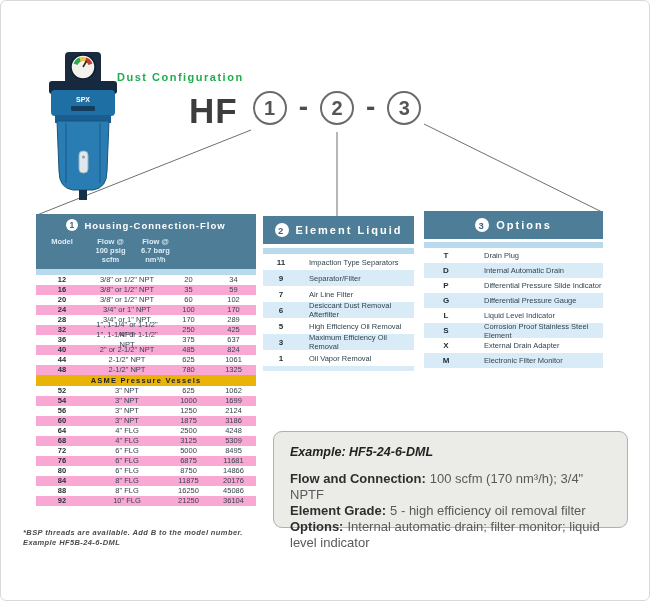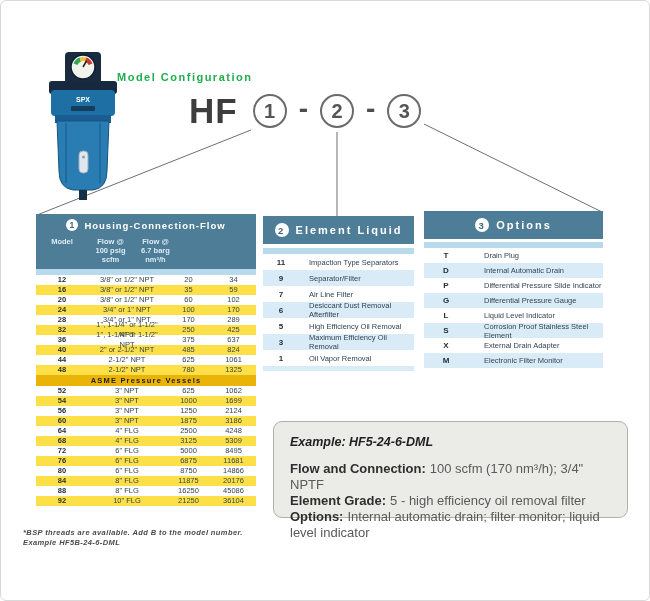--- a/index.html
+++ b/index.html
@@ -14,21 +14,21 @@
   
   .product { position:absolute; left:40px; top:50px; width:84px; height:150px; }
 
   
   .model-title {
     position:absolute; left:116px; top:70px; font-size:11px; font-weight:bold;
     letter-spacing:1.5px; color:#1fad4e;
   }
 
   
-  .model-code { position:absolute; left:188px; top:90px; display:flex; align-items:center; height:40px; }
+  .model-code { position:absolute; left:188px; top:90px; display:flex; align-items:flex-start; height:40px; }
   .mc-prefix { font-size:35px; font-weight:bold; color:#3d3d3d; letter-spacing:1px; margin-right:10px; }
   .mc-circle {
     width:30px; height:30px; border:2.5px solid #6a6a6a; border-radius:50%;
     color:#555; font-size:20px; font-weight:bold; display:flex; align-items:center;
     justify-content:center; margin:0 5px; background:#fff;
   }
   .mc-dash { font-size:28px; font-weight:bold; color:#4d4d4d; margin:0 7px 4px 7px; }
 
   
   .tbl { position:absolute; box-sizing:border-box; }
@@ -46,21 +46,21 @@
   
   .t1 { left:35px; top:213px; width:220px; }
   .t1 .tbl-header { height:22px; font-size:9.5px; letter-spacing:1px; gap:6px; }
   .t1 .badge { width:12px; height:12px; font-size:8.5px; }
   .t1-cols { background:#4e7d98; display:flex; padding:1px 16px 5px 0; }
   .t1-col { display:flex; flex-direction:column; justify-content:space-between; color:#dcebf5;
             font-weight:bold; font-size:7.5px; text-align:center; line-height:9px; }
   .t1-col .l2, .t1-col .l3 { min-height:9px; }
   .w-model { width:52px; } .w-conn { width:78px; } .w-f { width:45px; }
   .t1row { display:flex; height:10px; align-items:center; background:#fff; }
-  .t1row.alt { background:#fde047; }
+  .t1row.alt { background:#f9a8d4; }
   .t1row .c { font-size:7.5px; color:#33454f; text-align:center; line-height:10px; }
   .t1row .c.m { width:52px; font-weight:bold; color:#1d2b33; }
   .t1row .c.conn { width:78px; }
   .t1row .c.f { width:45px; }
   .asme-band { height:11px; background:#eab308; color:#222; font-size:7.5px; font-weight:bold;
                letter-spacing:1.2px; text-align:center; line-height:11px; }
 
   
   .t2 { left:262px; top:215px; width:151px; }
   .t3 { left:423px; top:210px; width:179px; }
@@ -78,21 +78,21 @@
   .bottom-stripe { height:5px; background:#d9ebf7; }
 
   
   .footnote {
     position:absolute; left:22px; top:527px; width:260px; font-size:7.5px; font-style:italic;
     font-weight:bold; color:#4a4a4a; line-height:10px; letter-spacing:0.4px;
   }
 
   
   .example {
-    position:absolute; left:272px; top:420px; width:355px; height:97px; box-sizing:border-box;
+    position:absolute; left:272px; top:430px; width:355px; height:97px; box-sizing:border-box;
     background:#ebebe8; border:1px solid #b0b0b0; border-radius:9px; padding:13px 16px;
   }
   .ex-title { font-size:12.5px; font-weight:bold; font-style:italic; color:#222; }
   .ex-lines { margin-top:12px; }
   .ex-line { font-size:13px; line-height:16px; color:#5a5a5a; }
   .ex-line .lab { font-weight:bold; color:#2e2e2e; margin-right:4px; }
 </style>
 </head>
 <body>
 
@@ -119,21 +119,21 @@
       <rect x="14" y="64" width="56" height="8" fill="#1a5d92"></rect>
       <path d="M 16 70 L 68 70 L 66 120 Q 66 137 52 139 L 32 139 Q 18 137 18 120 Z" fill="#2a7db3" stroke="#175579" stroke-width="1"></path>
       <line x1="25" y1="72" x2="25" y2="132" stroke="#1f6ba0" stroke-width="2"></line>
       <line x1="59" y1="72" x2="59" y2="132" stroke="#1f6ba0" stroke-width="2"></line>
       <rect x="38" y="100" width="9" height="22" rx="4" fill="#dfe8ee" stroke="#9fb0bb" stroke-width="1"></rect>
       <circle cx="42.5" cy="106" r="1.5" fill="#8aa0ad"></circle>
       <rect x="38" y="139" width="8" height="10" fill="#14314a"></rect>
     </svg>
   </div>
 
-  <div class="model-title">Model Configuration</div>
+  <div class="model-title">Dust Configuration</div>
 
   <div class="model-code">
     <span class="mc-prefix">HF</span>
     <span class="mc-circle">1</span>
     <span class="mc-dash">-</span>
     <span class="mc-circle">2</span>
     <span class="mc-dash">-</span>
     <span class="mc-circle">3</span>
   </div>
 

